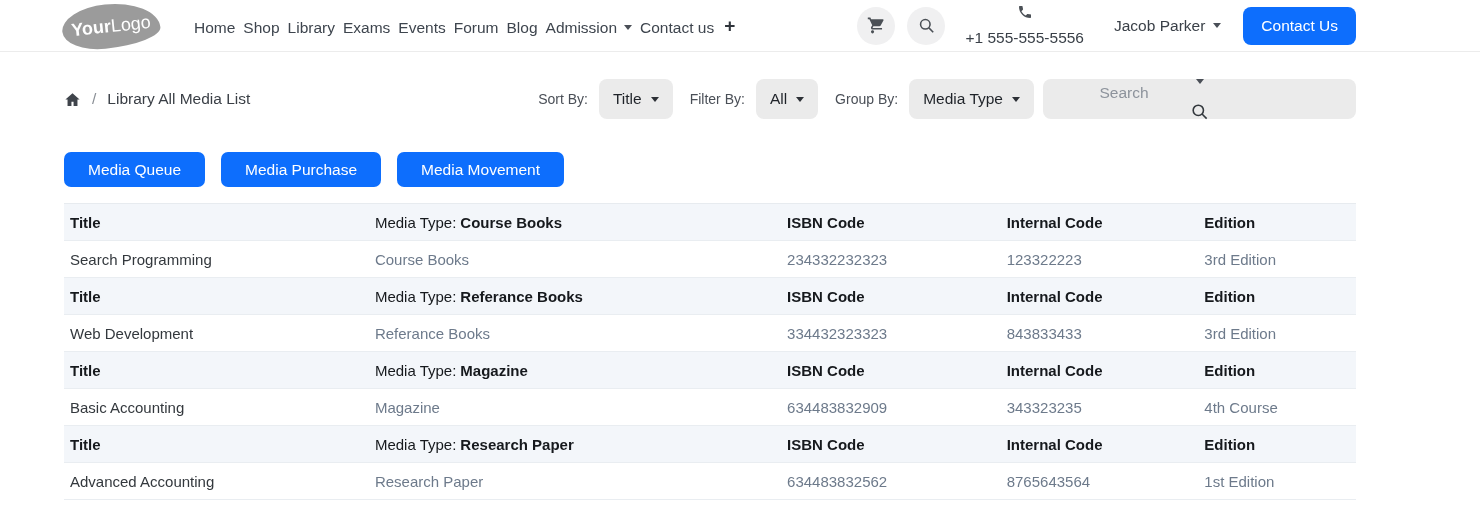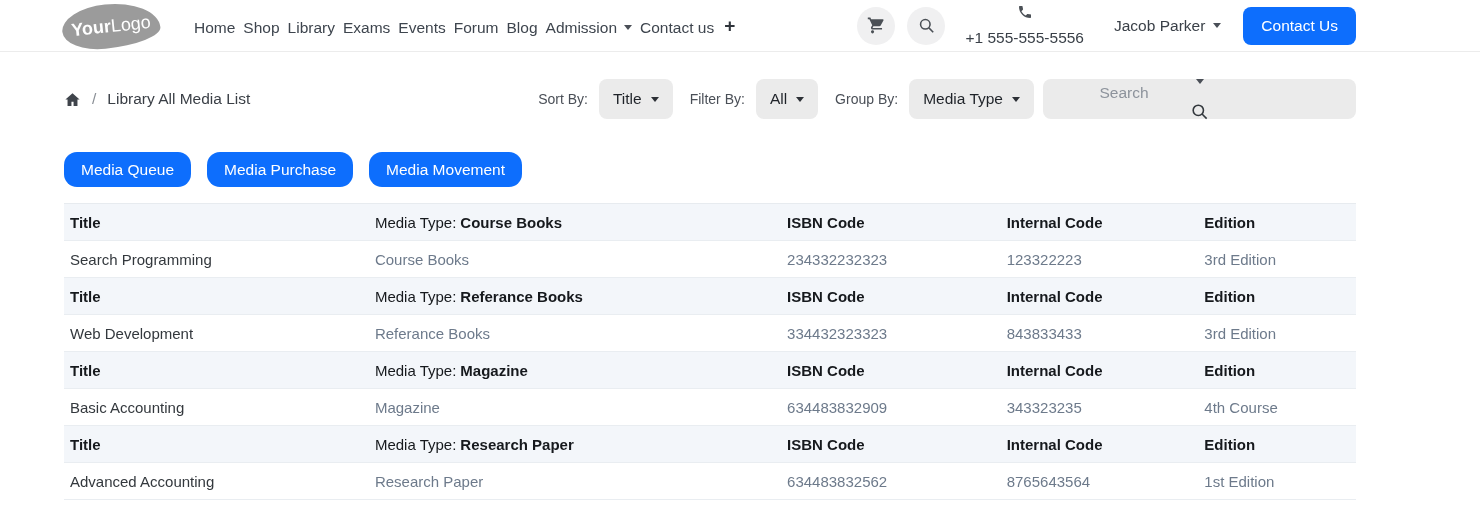--- a/index.html
+++ b/index.html
@@ -53,22 +53,22 @@
   .search-input { flex:1; min-width:0; background:transparent; border:none; outline:none;
     padding:0 13px; font-size:15.5px; color:#33383d; font-family:inherit; }
   .search-input::placeholder { color:#8d939c; }
   .search-submit { width:42px; height:100%; display:flex; align-items:center;
     justify-content:center; cursor:pointer; background:none; border:none; }
   .search-submit svg, .search-caret svg { display:block; }
 
   
   .actions-row { display:flex; align-items:center; gap:16px; padding:0 124px 0 64px;
     margin-top:33px; }
-  .btn-primary { background:var(--primary); color:#fff; border:none; border-radius:13px;
-    height:35px; padding:0 17px; font-size:15.5px; cursor:pointer; font-family:inherit;
+  .btn-primary { background:var(--primary); color:#fff; border:none; border-radius:7px;
+    height:35px; padding:0 24px; font-size:15.5px; cursor:pointer; font-family:inherit;
     white-space:nowrap; }
 
   
   .table-wrap { margin:16px 124px 0 64px; border-top:1px solid #e7ebef; }
   .trow { display:flex; align-items:center; height:37px; border-bottom:1px solid #e9edf1;
     font-size:15px; }
   .thead-row { background:#f3f6fa; color:#16191d; }
   .tdata-row { background:#fff; cursor:pointer; }
   .cell { padding:0 10px 0 6px; white-space:nowrap; overflow:hidden; }
   .c-title   { width:23.6%; }

